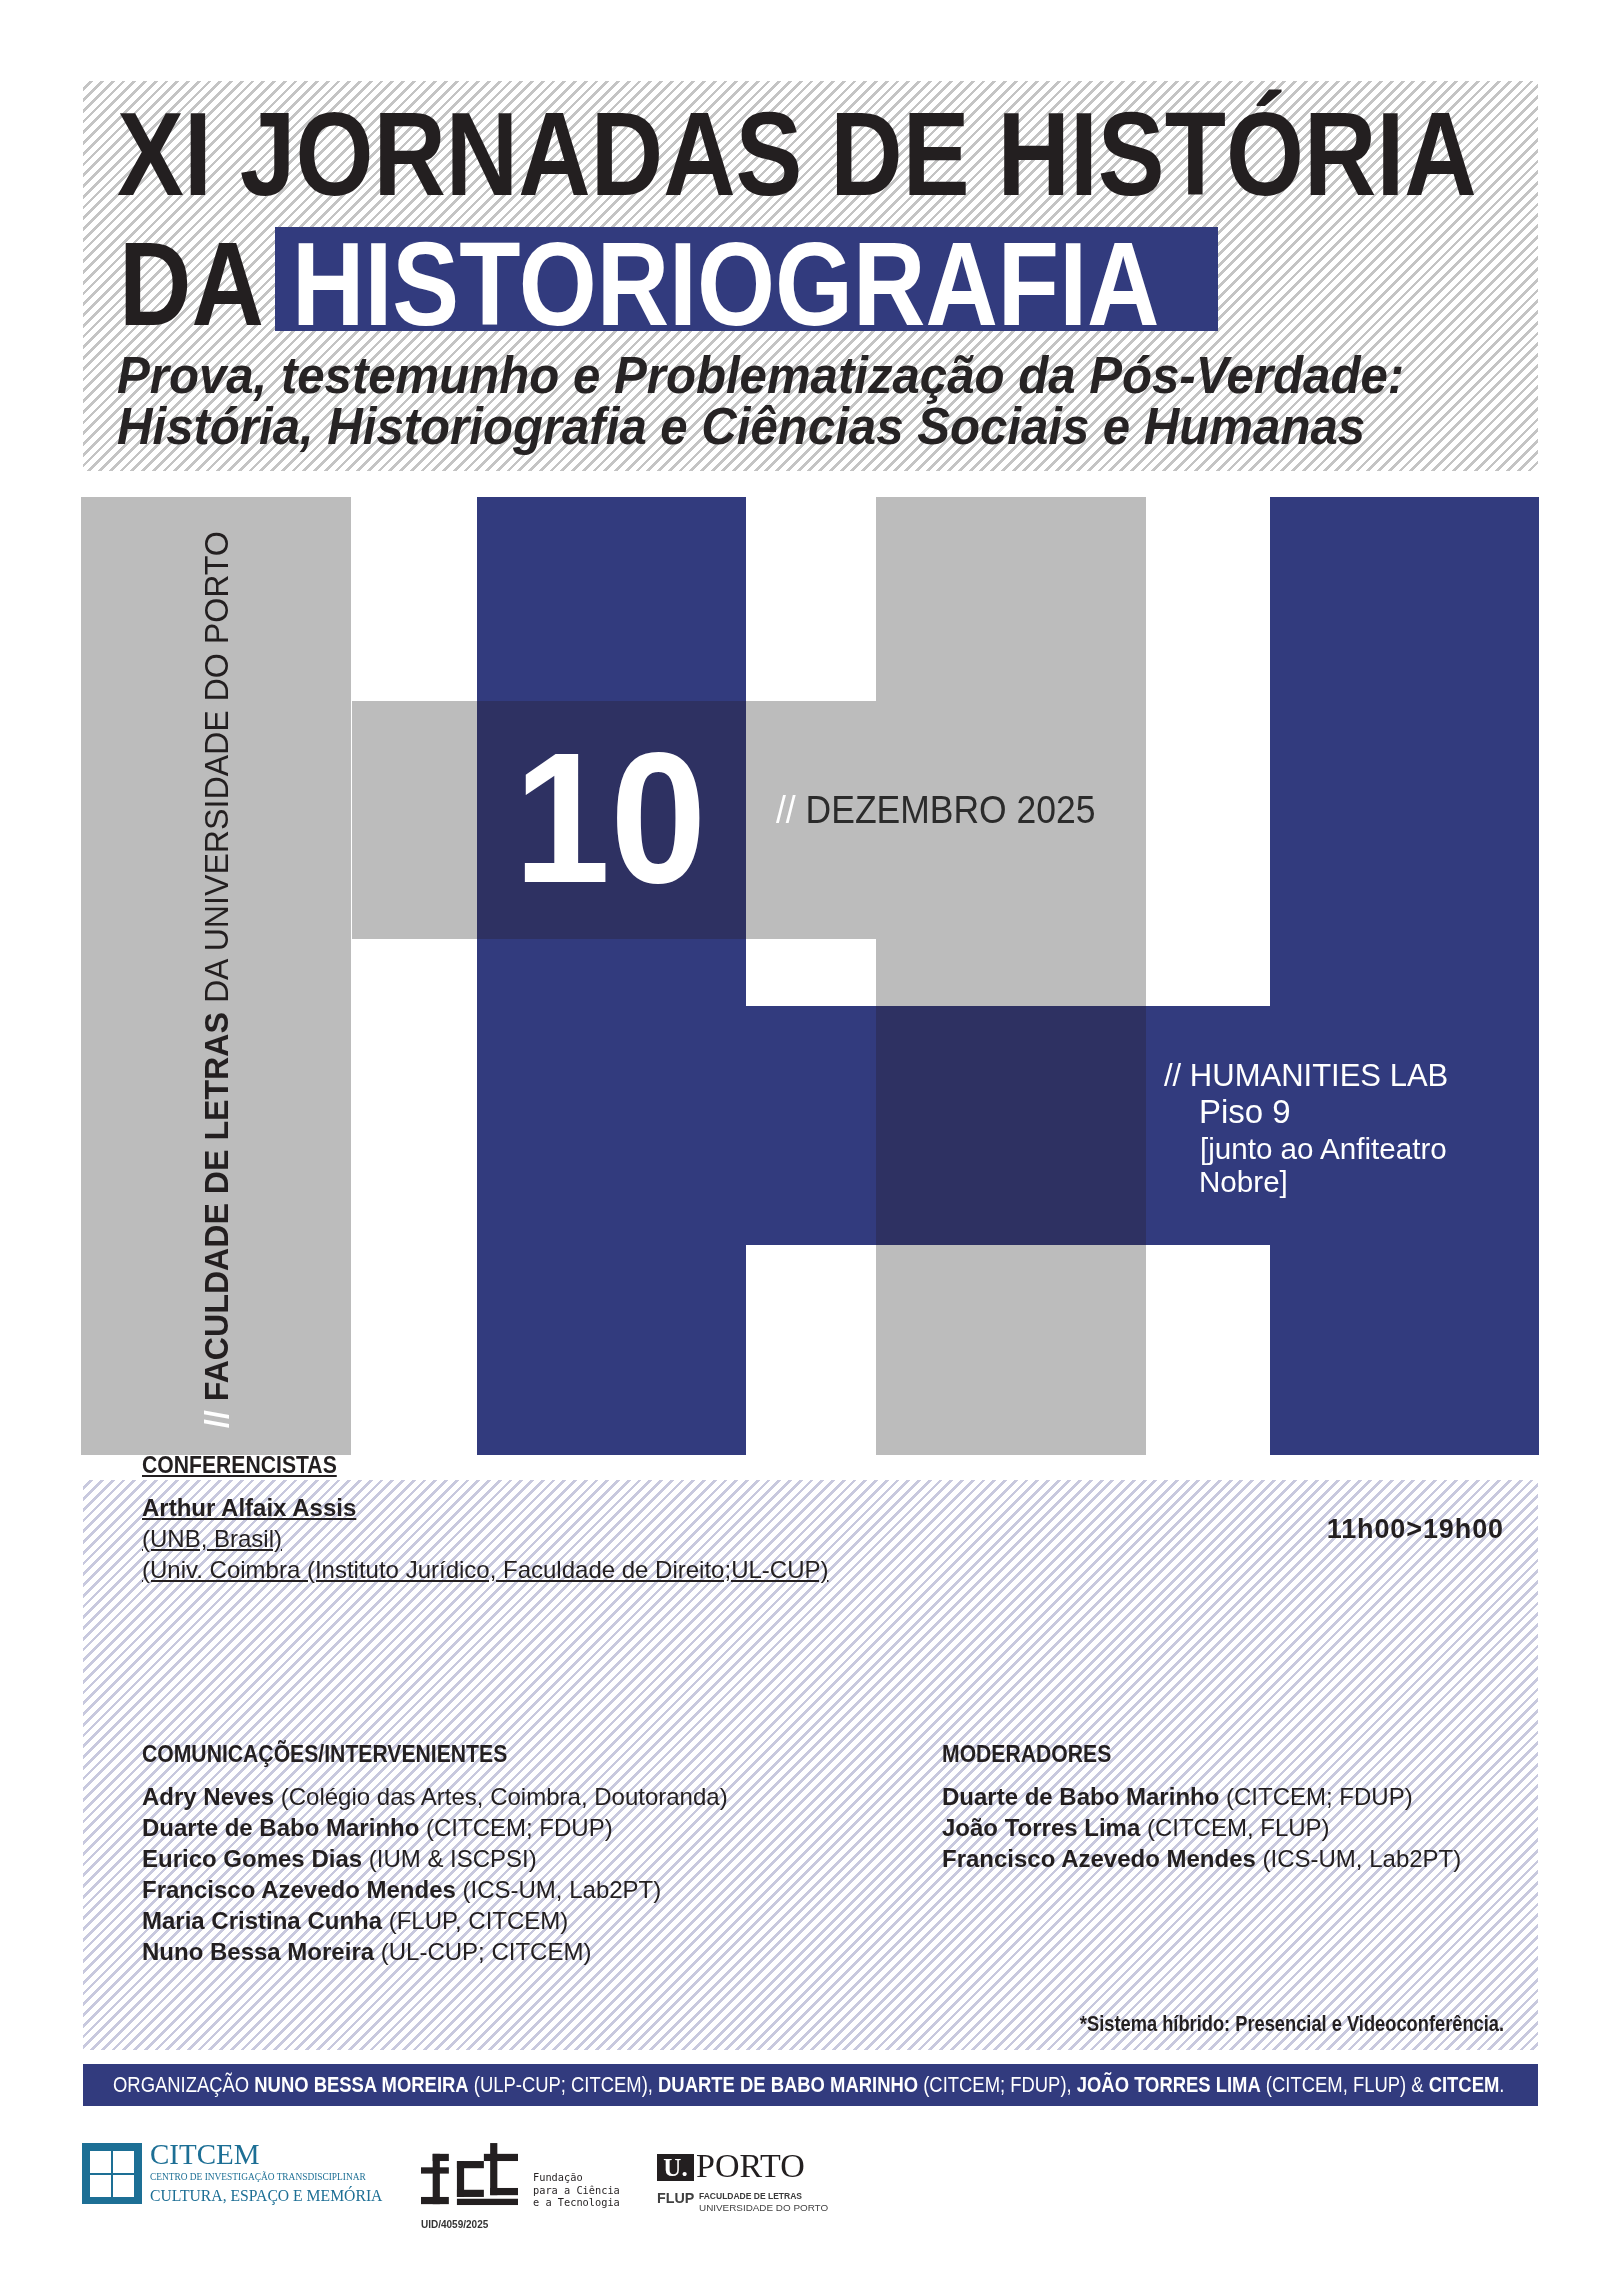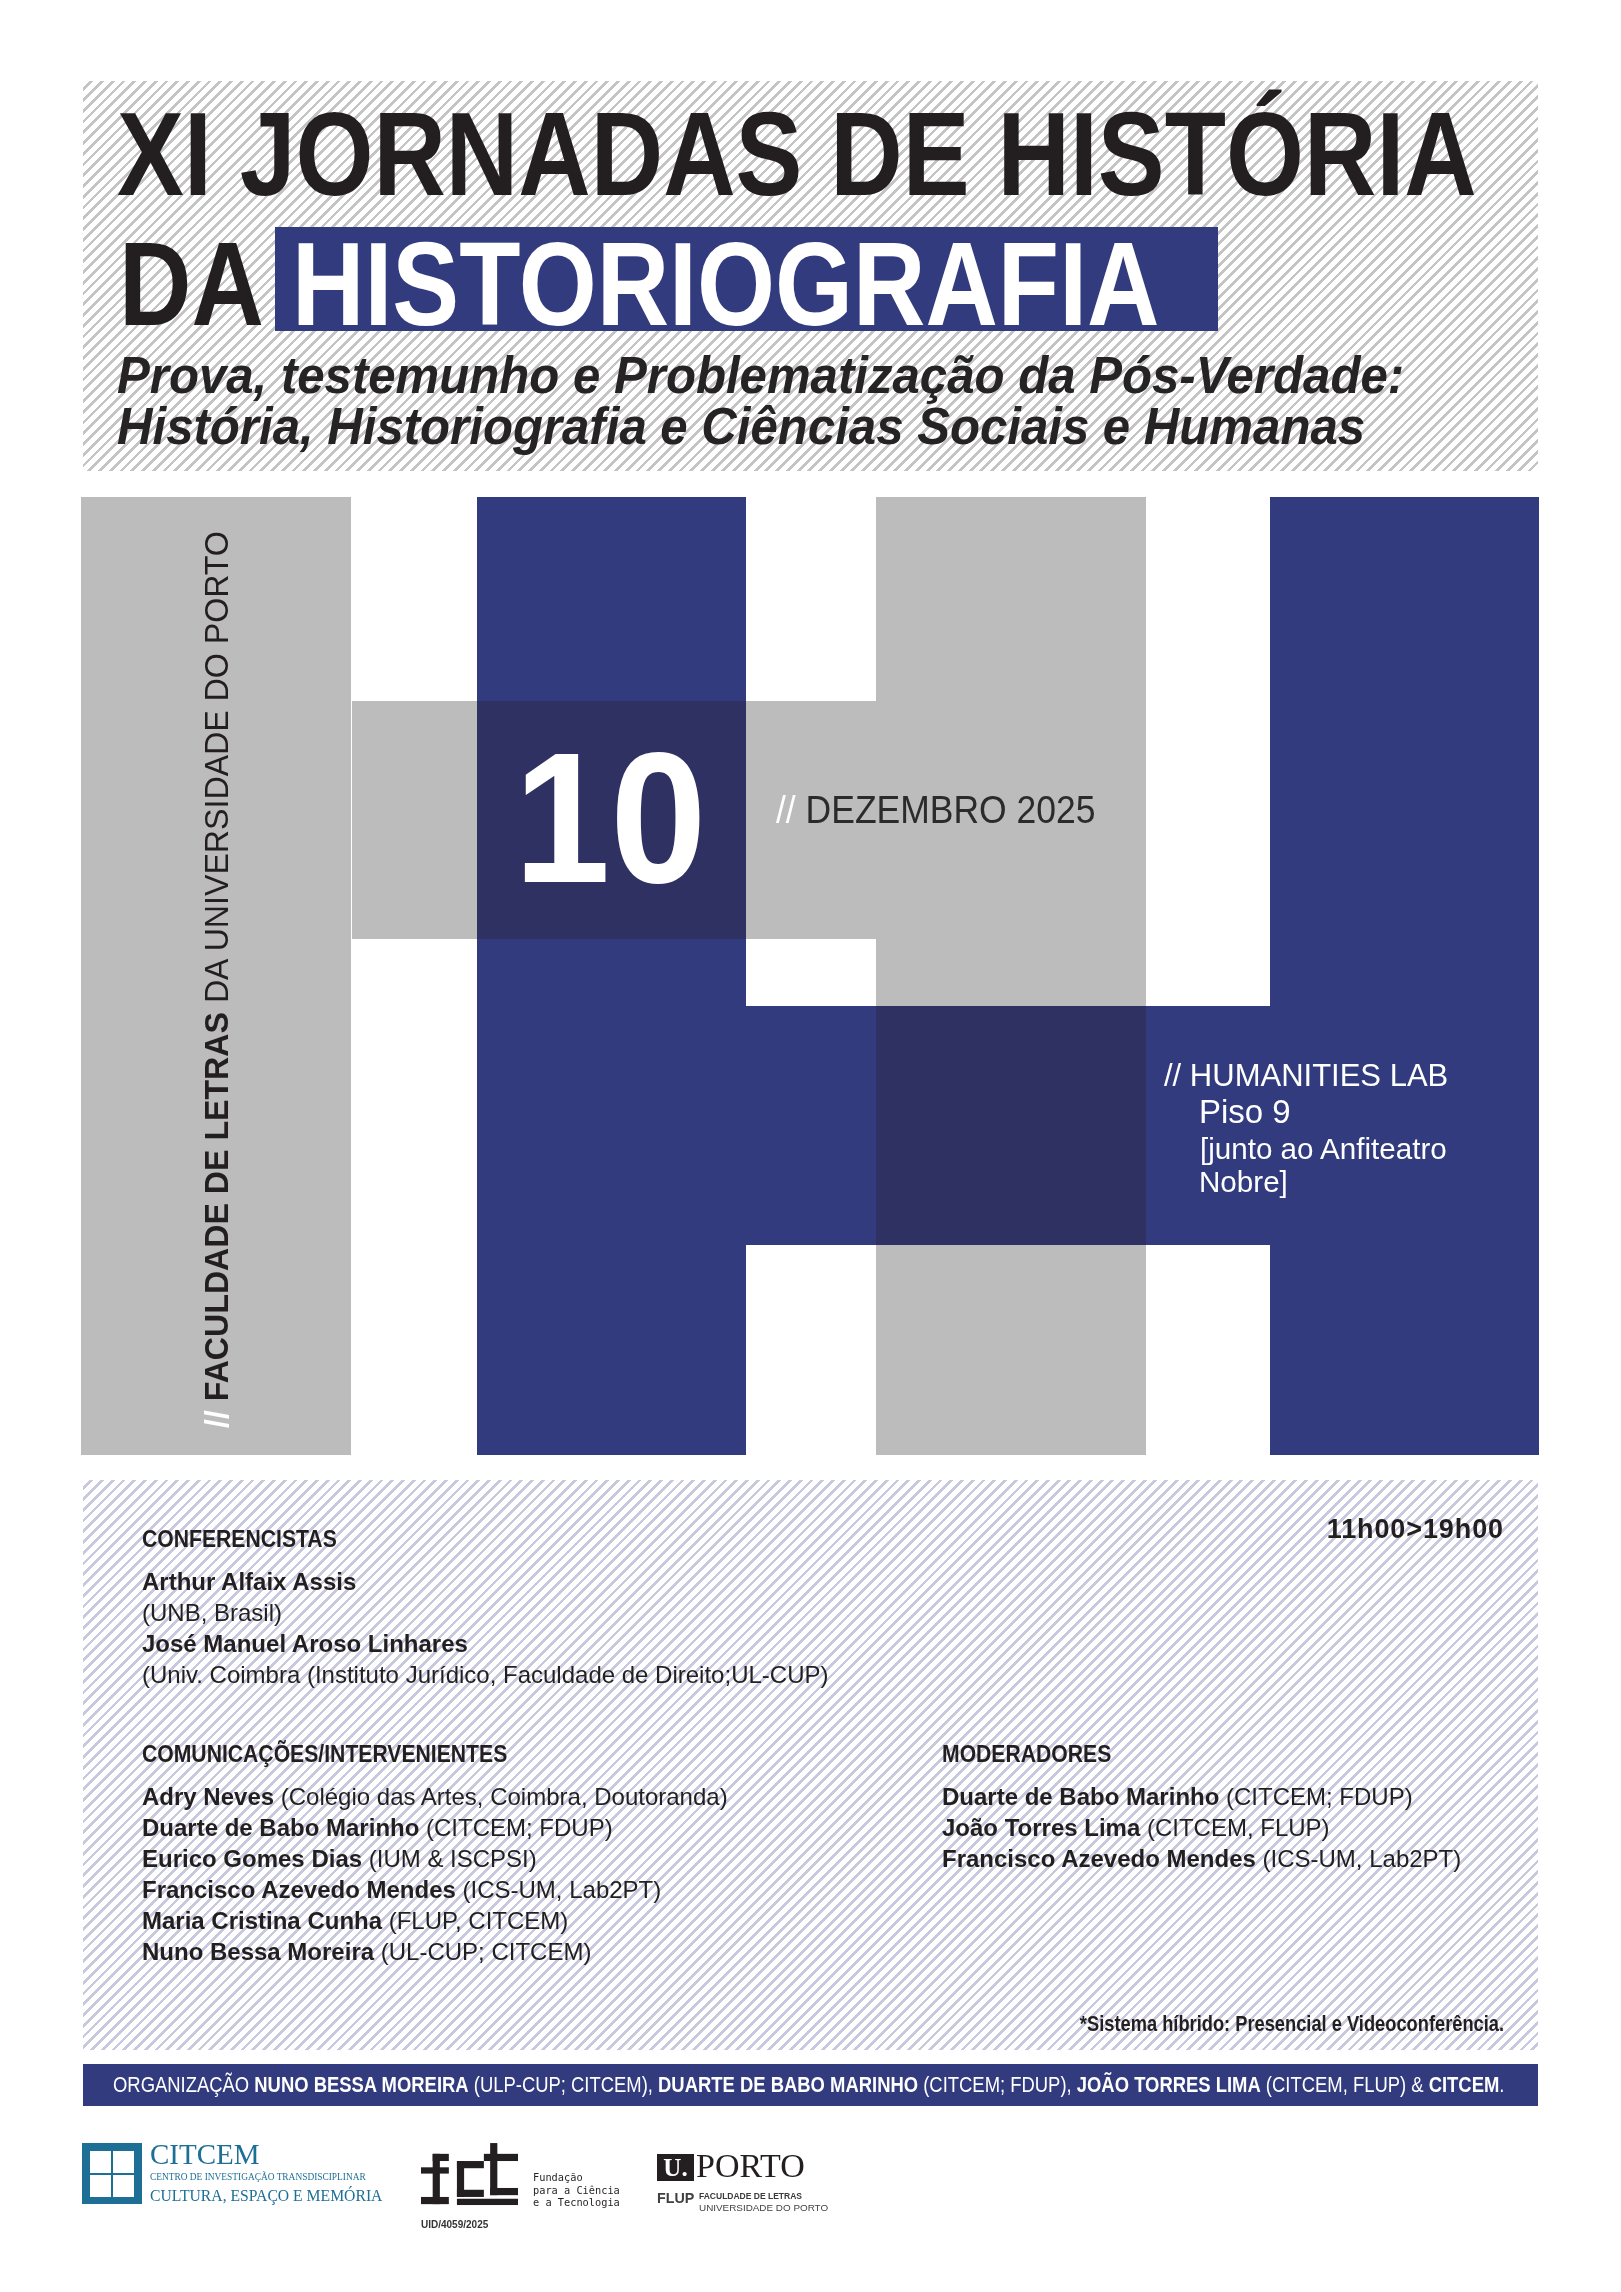--- a/index.html
+++ b/index.html
@@ -49,21 +49,21 @@
   .vert .vb { font-weight: bold; }
   .vert .vr { font-weight: normal; }
 
   
   .info-box { left: 83px; top: 1480px; width: 1455px; height: 570px; }
   .blk { position: absolute; white-space: nowrap; }
   .blk-head { font-size: 23px; line-height: 31px; font-weight: bold; transform: scaleX(.92); transform-origin: 0 0; margin-bottom: 10.7px; }
   .blk-line { font-size: 24px; line-height: 31px; }
   .nm { font-weight: bold; }
   .af { font-weight: normal; }
-  .conf { left: 142px; top: 1524px; }
+  .conf { left: 142px; top: 1450px; text-decoration: underline; }
   .comm { left: 142px; top: 1739px; }
   .mod  { left: 942px; top: 1739px; }
   .time { right: 117px; top: 1514px; font-size: 27px; line-height: 31px; font-weight: bold; letter-spacing: 0.9px; }
   .note { right: 117px; top: 2014px; font-size: 21.5px; line-height: 21.5px; font-weight: bold; transform: scaleX(.85); transform-origin: 100% 0; }
 
   
   .org-bar { left: 83px; top: 2064px; width: 1455px; height: 42px; background: #323b7e; }
   .org-text { left: 113px; top: 2064px; height: 42px; font-size: 22.4px; line-height: 42px; color: #ffffff; transform: scaleX(.823); transform-origin: 0 0; }
   .org-text .b { font-weight: bold; }
 
@@ -124,21 +124,20 @@
   <span class="vb">FACULDADE DE LETRAS</span>
   <span class="vr">DA UNIVERSIDADE DO PORTO</span>
 </div>
 
 <div class="abs info-box hatch-lav"></div>
 
 <div class="blk conf">
   <div class="blk-head">CONFERENCISTAS</div>
   <div class="blk-line nm">Arthur Alfaix Assis</div>
   <div class="blk-line af">(UNB, Brasil)</div>
-  <div class="blk-line nm">José Manuel Aroso Linhares</div>
   <div class="blk-line af">(Univ. Coimbra (Instituto Jurídico, Faculdade de Direito;UL-CUP)</div>
 </div>
 
 <div class="abs time">11h00&gt;19h00</div>
 
 <div class="blk comm">
   <div class="blk-head">COMUNICAÇÕES/INTERVENIENTES</div>
   <div class="blk-line">
     <span class="nm">Adry Neves</span>
     <span class="af">(Colégio das Artes, Coimbra, Doutoranda)</span>

